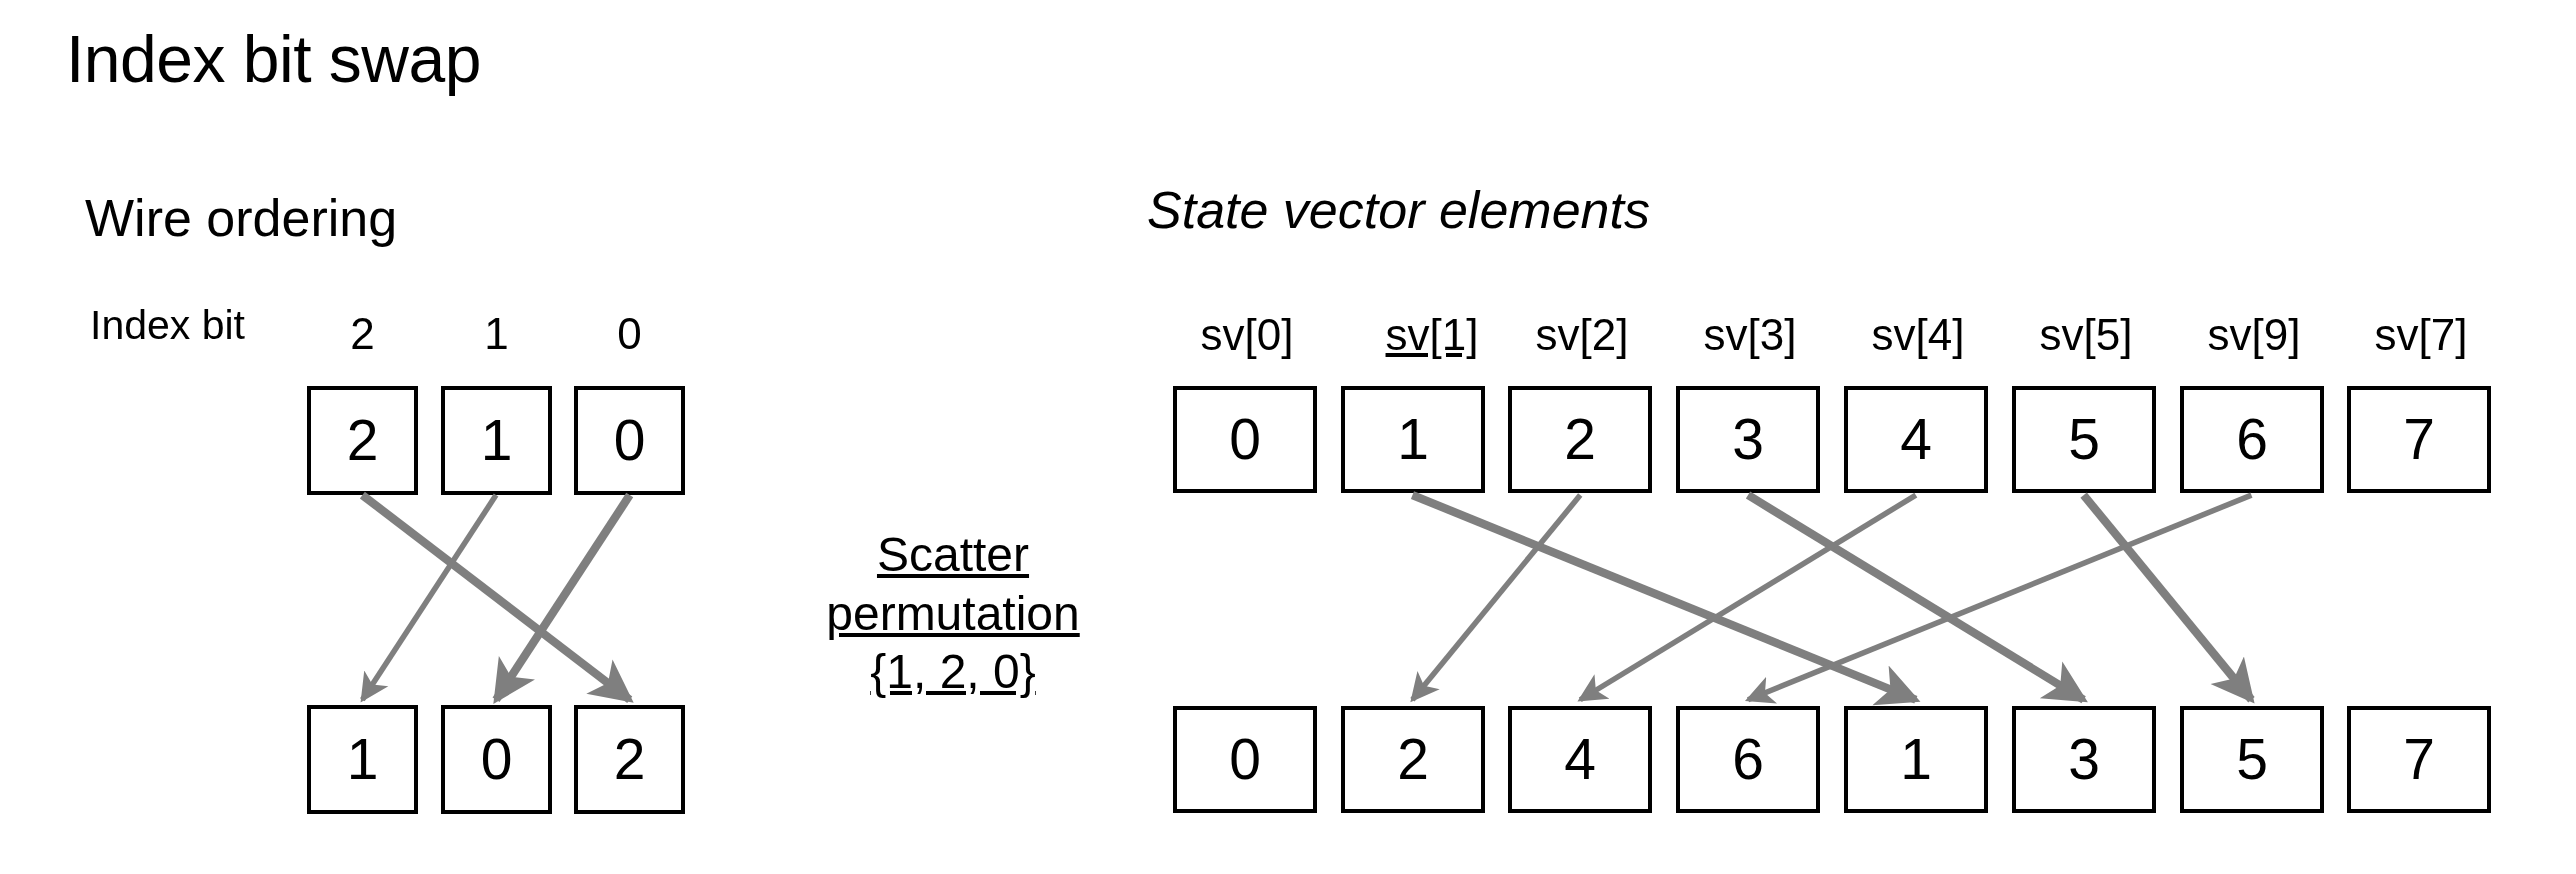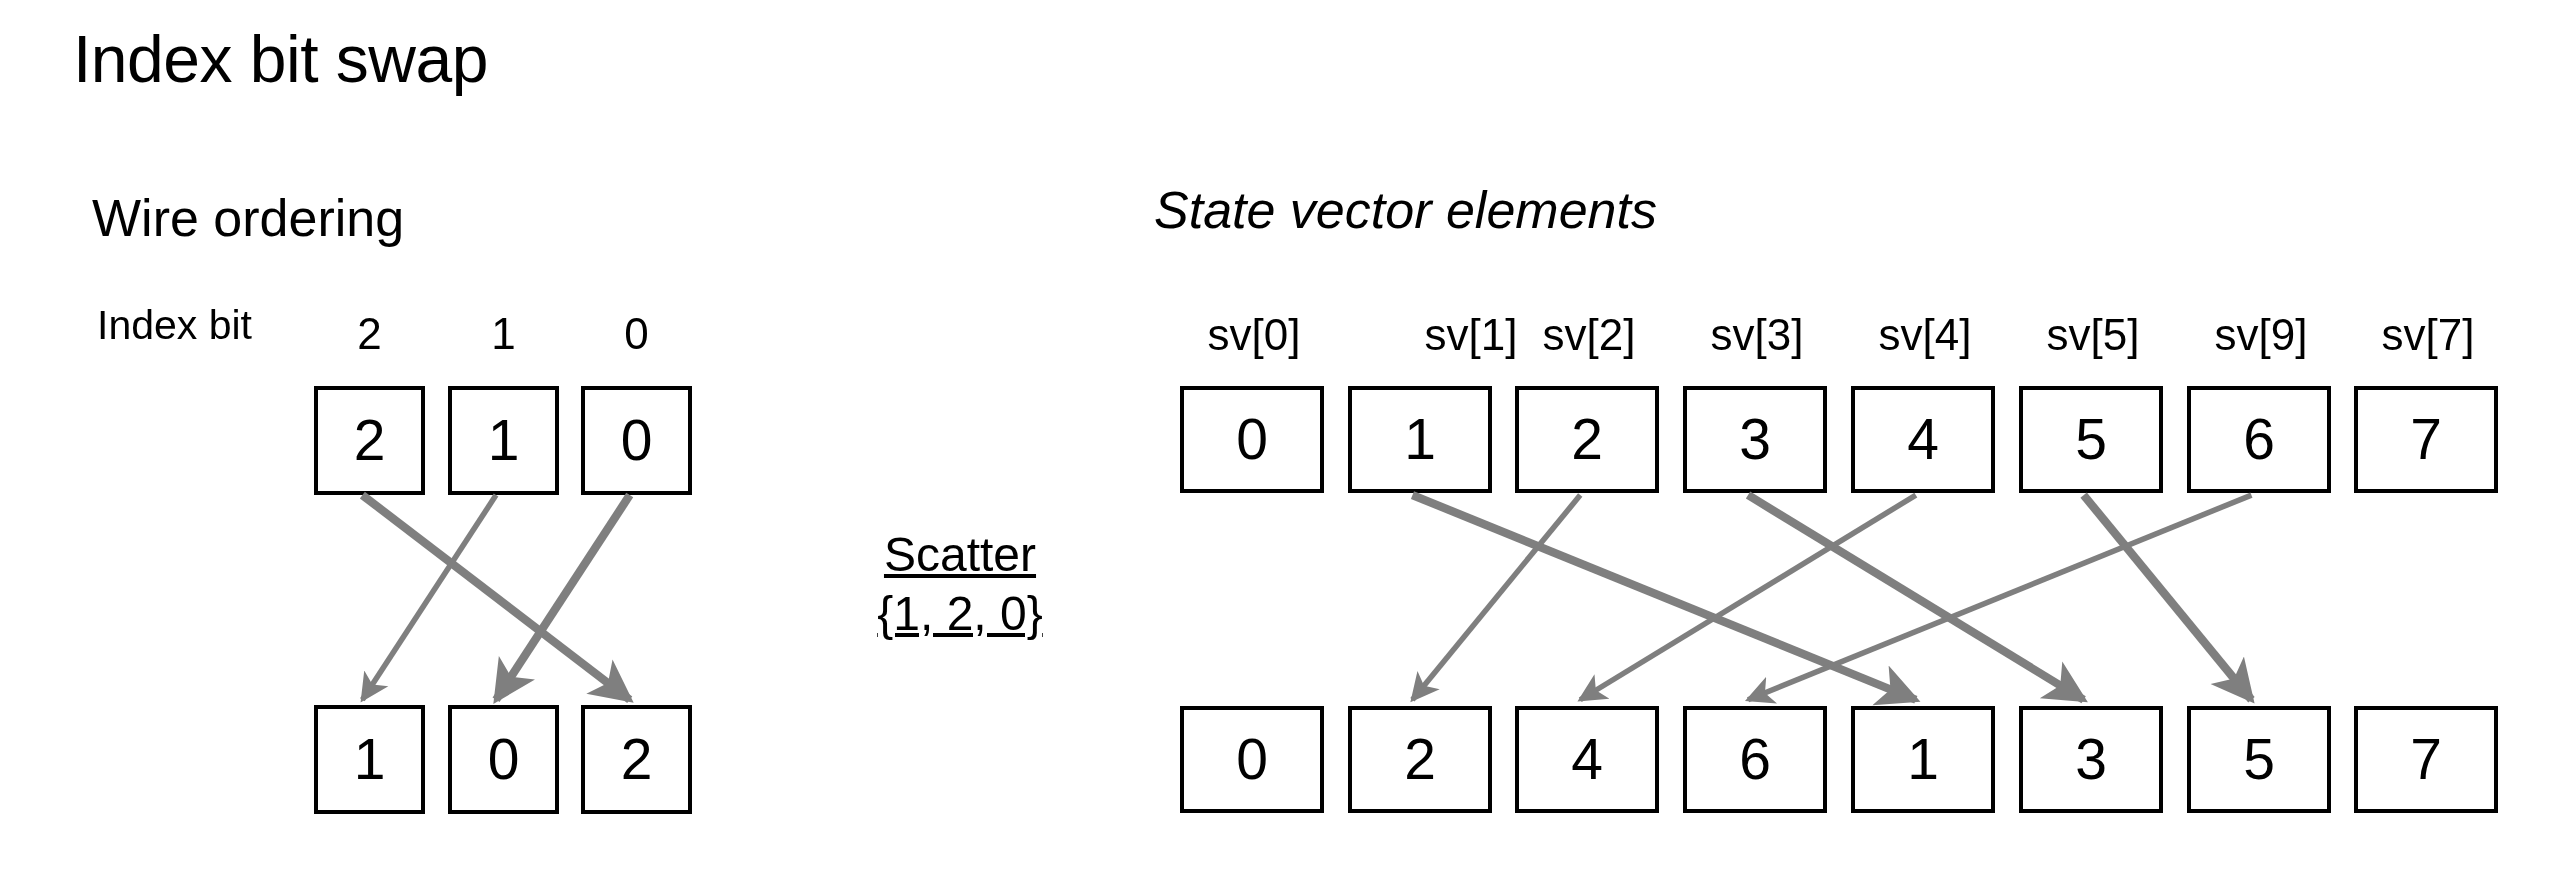--- a/index.html
+++ b/index.html
@@ -11,21 +11,21 @@
     font-family: "Liberation Sans", sans-serif;
     color: #000000;
   }
   #page {
     position: relative;
     width: 2576px;
     height: 874px;
     background: #ffffff;
     overflow: hidden;
   }
-  .abs { position: absolute; margin-left: 7px; }
+  .abs { position: absolute; }
 
   
   #title {
     left: 66px;
     top: 26px;
     font-size: 66px;
     line-height: 1.0;
     font-weight: 400;
     letter-spacing: -0.5px;
     white-space: nowrap;
@@ -125,27 +125,28 @@
           <path d="M0,0.4 L5.2,3 L0,5.6 L1.3,3 Z" fill="#7f7f7f"></path>
         </marker>
       </defs>
       <line x1="393" y1="537" x2="683" y2="759" stroke="#7f7f7f" stroke-width="9" marker-end="url(#arrows-left-head)"></line>
       <line x1="538" y1="537" x2="393" y2="759" stroke="#7f7f7f" stroke-width="6" marker-end="url(#arrows-left-head)"></line>
       <line x1="683" y1="537" x2="538" y2="759" stroke="#7f7f7f" stroke-width="9" marker-end="url(#arrows-left-head)"></line>
     </svg>
 
   <div class="abs" id="scatter-caption">
     <div>Scatter</div>
+    <div>permutation</div>
     <div>{1, 2, 0}</div>
   </div>
 
   <div class="abs section-heading" id="sv-heading">State vector elements</div>
 
   <div class="abs col-label sv-label" style="left:1173px;">sv[0]</div>
-  <div class="abs col-label sv-label" style="left:1390px;">sv[1]</div>
+  <div class="abs col-label sv-label" style="left:1358px;text-decoration:underline;">sv[1]</div>
   <div class="abs col-label sv-label" style="left:1508px;">sv[2]</div>
   <div class="abs col-label sv-label" style="left:1676px;">sv[3]</div>
   <div class="abs col-label sv-label" style="left:1844px;">sv[4]</div>
   <div class="abs col-label sv-label" style="left:2012px;">sv[5]</div>
   <div class="abs col-label sv-label" style="left:2180px;">sv[9]</div>
   <div class="abs col-label sv-label" style="left:2347px;">sv[7]</div>
 
   <div class="abs cell sv-cell row-sv-top" style="left:1173px;">0</div>
   <div class="abs cell sv-cell row-sv-top" style="left:1341px;">1</div>
   <div class="abs cell sv-cell row-sv-top" style="left:1508px;">2</div>

